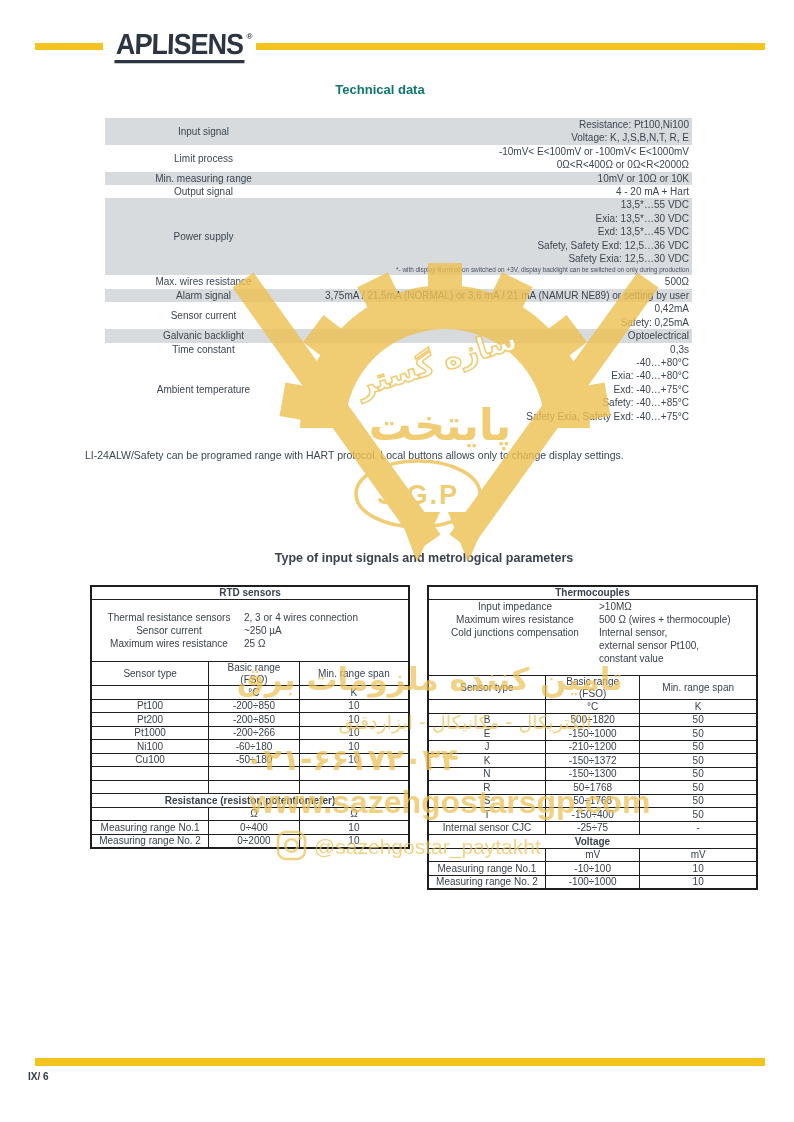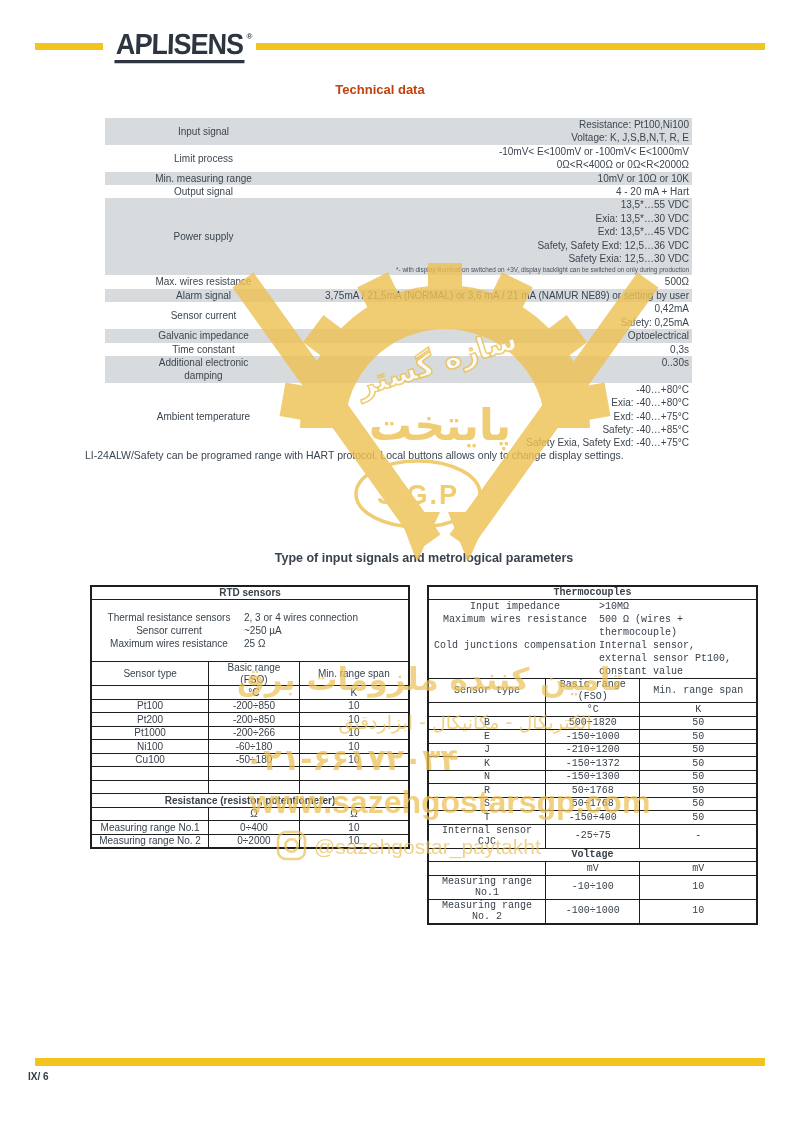--- a/index.html
+++ b/index.html
@@ -21,44 +21,44 @@
   .logo-text {
     font-weight:bold; font-size:27px; letter-spacing:-1px;
     color:#2d3640; transform:scaleY(1.08) skewX(-2deg);
     font-family:"Liberation Sans",sans-serif;
     border-bottom:3px solid #2d3640; line-height:30px; padding:0 2px 0 1px;
   }
   .logo-reg { font-size:8px; color:#2d3640; vertical-align:top; position:relative; top:-9px; left:2px; font-weight:bold;}
   
   .h-technical {
     position:absolute; left:0; top:82px; width:760px; text-align:center;
-    font-size:13px; font-weight:bold; color:#c2410c;
+    font-size:13px; font-weight:bold; color:#0f766e;
   }
   .prog-note {
     position:absolute; left:85px; top:449px; width:680px;
     font-size:10.5px; color:#3c4650;
   }
   .h-signals {
     position:absolute; left:54px; top:551px; width:740px; text-align:center;
     font-size:12.5px; font-weight:bold; color:#3a434d;
   }
   
   .tech-table { position:absolute; left:105px; top:118px; width:587px; }
   .tech-row { display:flex; min-height:13.4px; }
   .tech-row.shaded { background:#d7dbde; }
   .tech-label {
     width:161px; flex:0 0 161px; display:flex; align-items:center; justify-content:center;
-    text-align:center; font-size:10px; line-height:13.4px;padding-left:36px;
+    text-align:right; font-size:10px; line-height:13.4px;padding-left:36px;
   }
   .tech-value { flex:1; text-align:right; font-size:10px; line-height:13.4px; padding-right:3px; }
   .tech-note { font-size:6.4px; line-height:9px; padding-bottom:1px; color:#49525c; }
   
   .sensor-mount { position:absolute; top:585px; }
   #rtd-mount   { left:90px;  width:320px; }
-  #thermo-mount{ left:427px; width:331px;font-family:Liberation Mono, monospace; }
+  #thermo-mount{ left:427px; width:331px; }
   table.sensor-table {
     width:100%; border-collapse:collapse; border:2px solid #1e1e1e;
     table-layout:fixed;
   }
   table.sensor-table td {
     border:1px solid #1e1e1e; font-size:10px; color:#39424c;
     text-align:center; height:13.5px; padding:0 2px; line-height:11.5px;
     overflow:hidden;
   }
   td.st-title { font-weight:bold; font-size:10.5px; height:17px; }
@@ -142,35 +142,29 @@
         </div>
       </div>
       <div class="tech-row">
         <div class="tech-label">Sensor current</div>
         <div class="tech-value">
           <div>0,42mA</div>
           <div>Safety: 0,25mA</div>
         </div>
       </div>
       <div class="tech-row shaded">
-        <div class="tech-label">Galvanic impedance</div>
+        <div class="tech-label">Galvanic backlight</div>
         <div class="tech-value">
           <div>Optoelectrical</div>
         </div>
       </div>
       <div class="tech-row">
         <div class="tech-label">Time constant</div>
         <div class="tech-value">
           <div>0,3s</div>
-        </div>
-      </div>
-      <div class="tech-row shaded">
-        <div class="tech-label">Additional electronic damping</div>
-        <div class="tech-value">
-          <div>0..30s</div>
         </div>
       </div>
       <div class="tech-row">
         <div class="tech-label">Ambient temperature</div>
         <div class="tech-value">
           <div>-40…+80°C</div>
           <div>Exia: -40…+80°C</div>
           <div>Exd: -40…+75°C</div>
           <div>Safety: -40…+85°C</div>
           <div>Safety Exia, Safety Exd: -40…+75°C</div>

